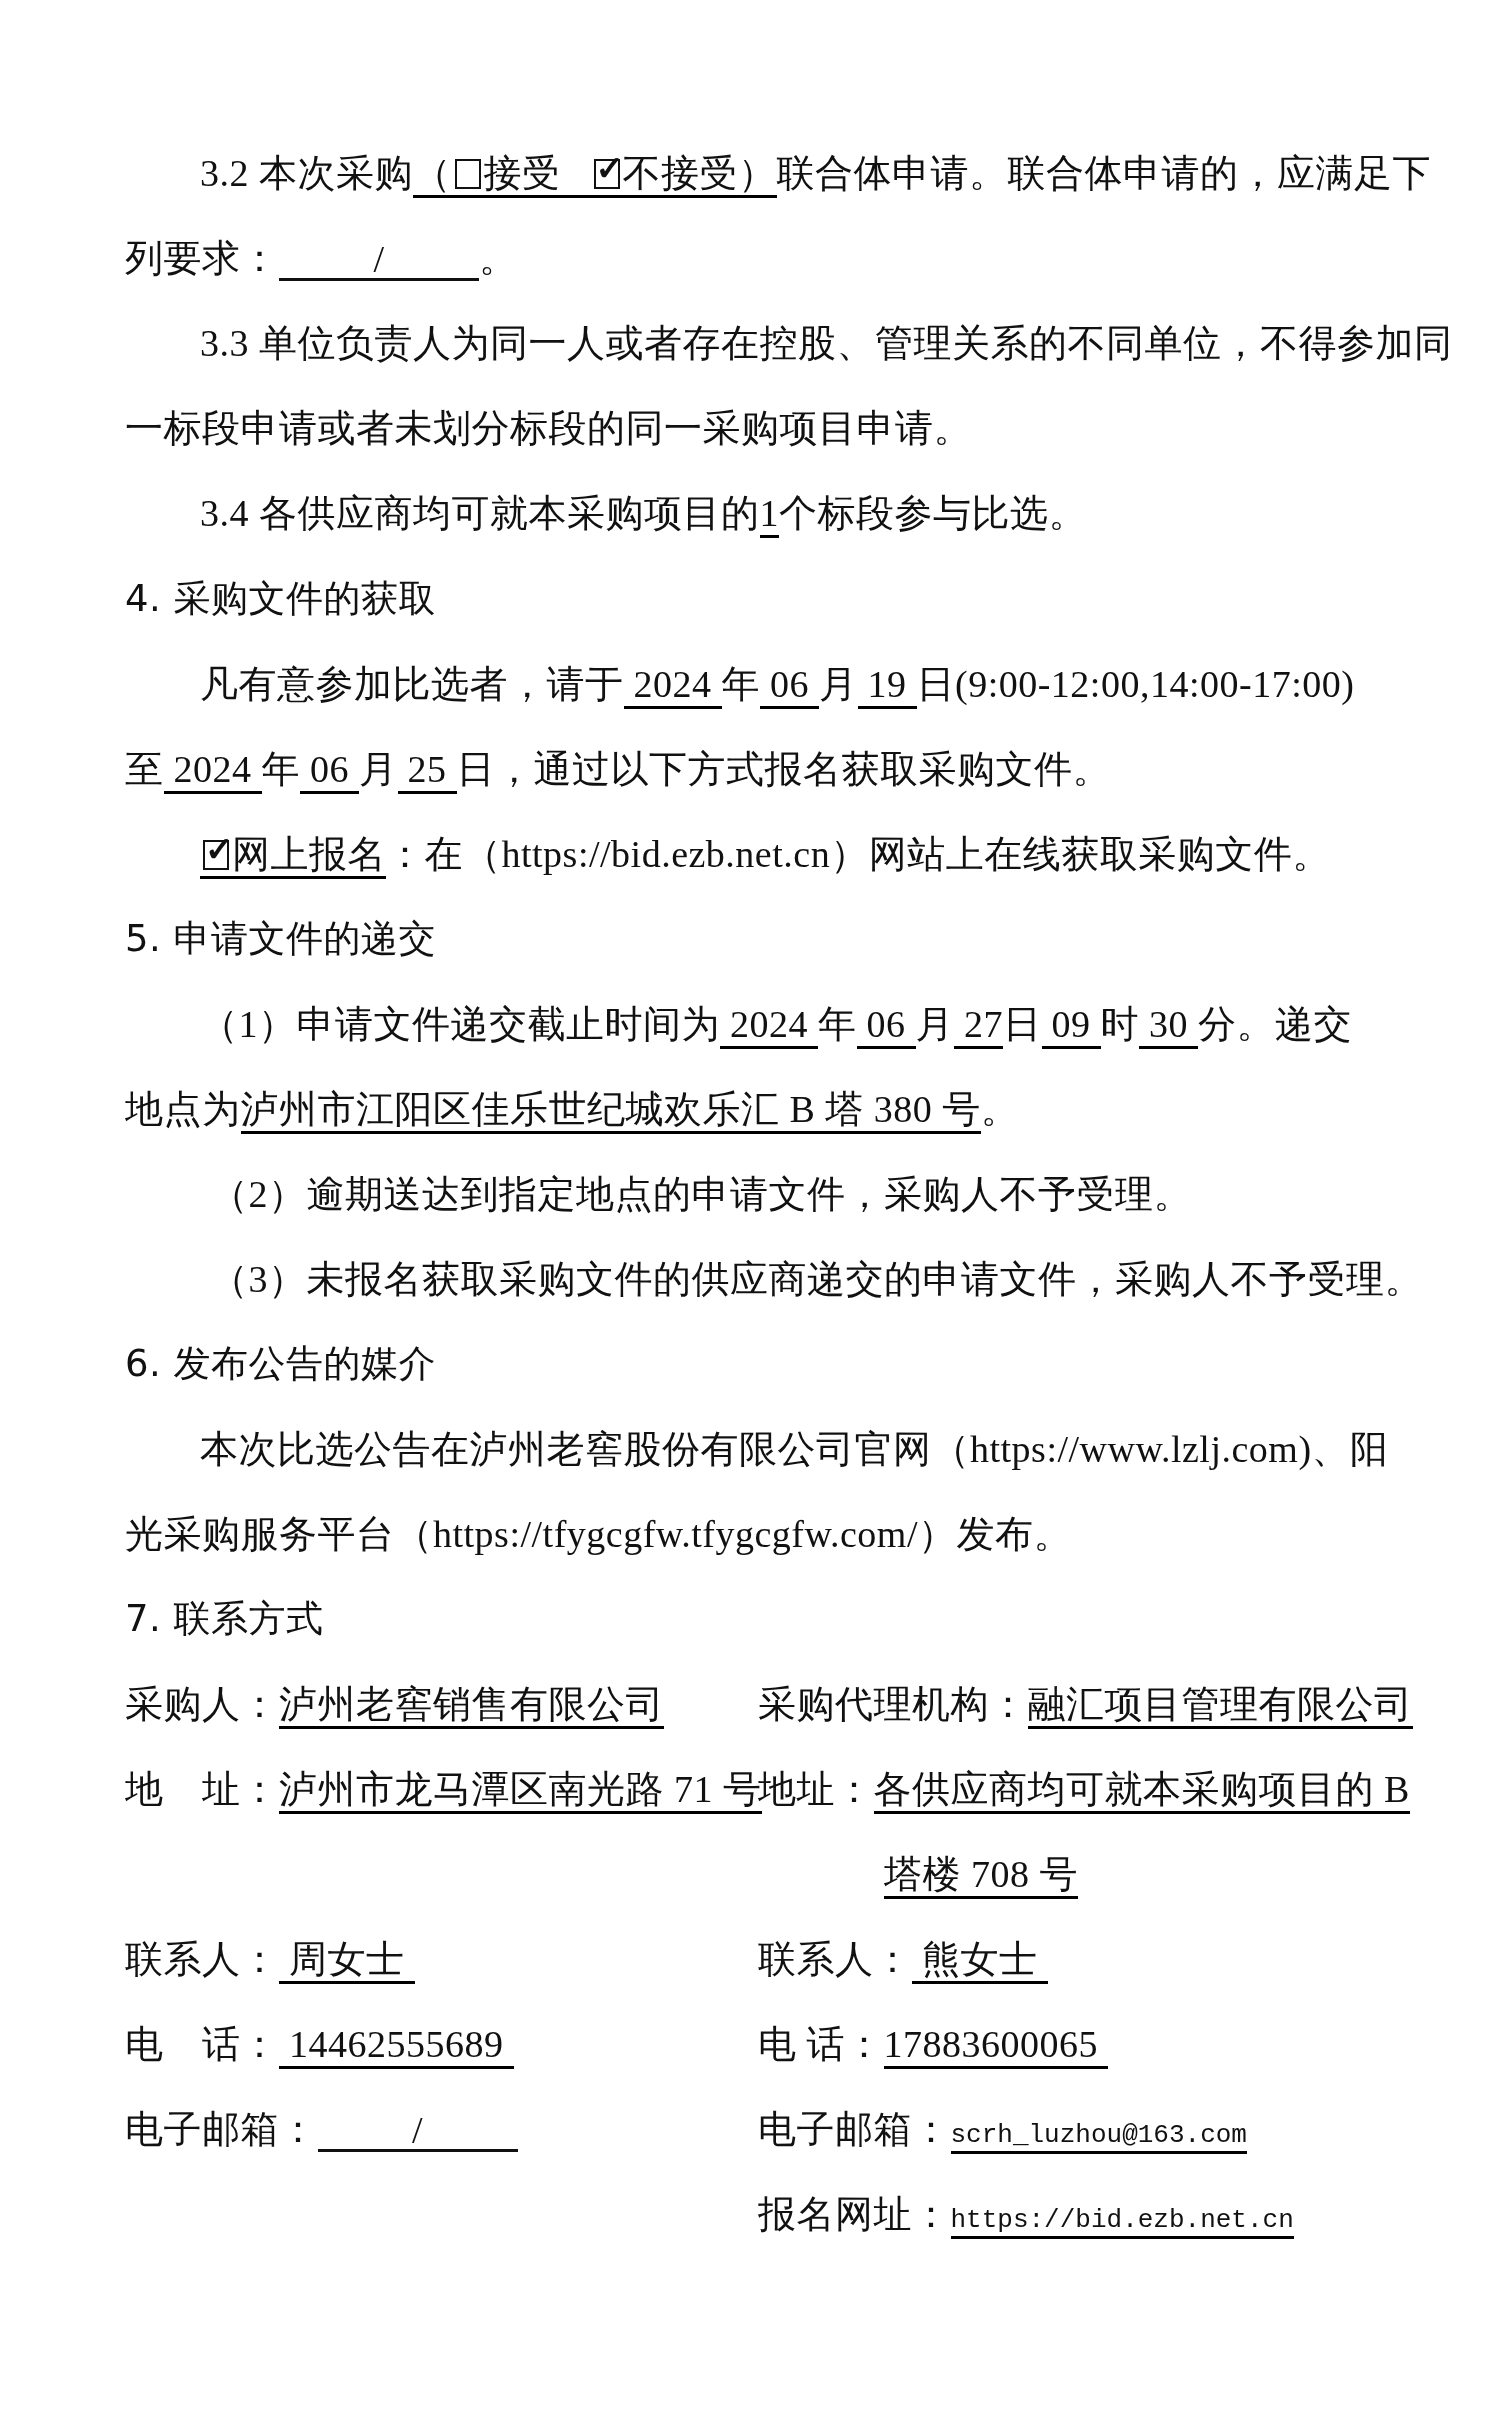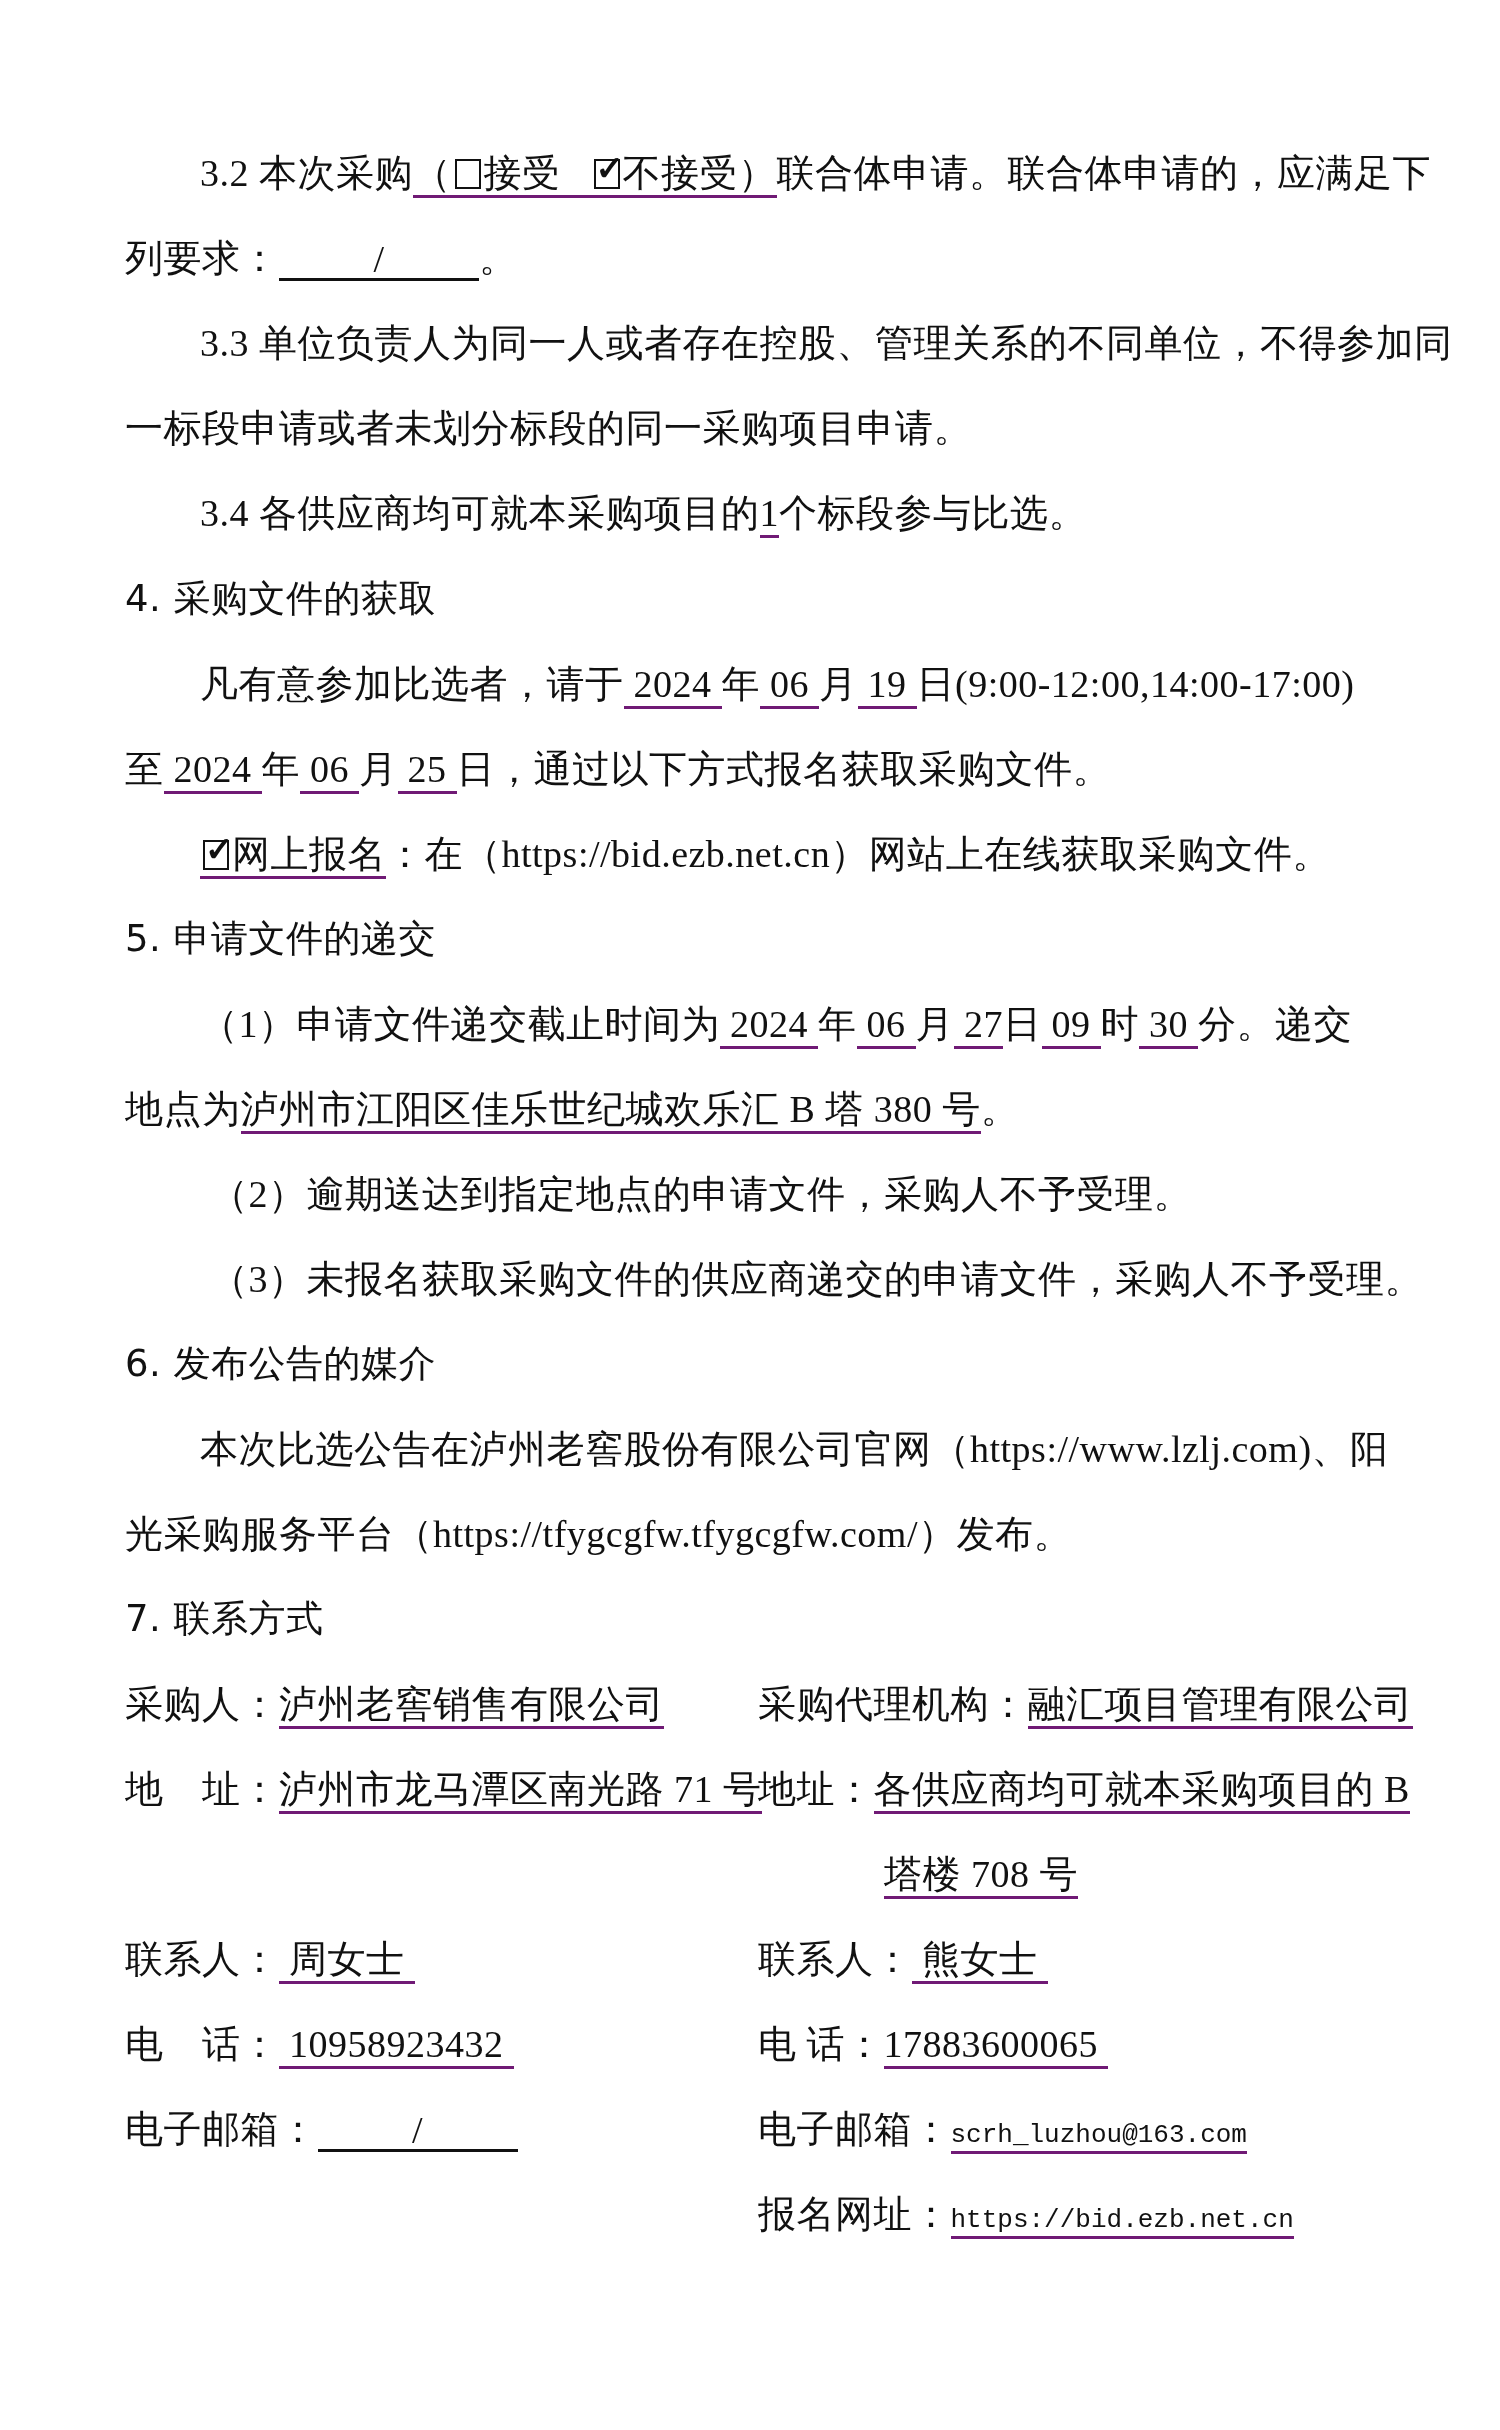--- a/index.html
+++ b/index.html
@@ -2,21 +2,21 @@
 <html><head>
 <meta charset="utf-8">
 <style>
   html, body { margin: 0; padding: 0; background: #ffffff; }
   body { width: 1500px; height: 2430px; position: relative; overflow: hidden;
          font-family: "Liberation Serif", "DejaVu Serif", serif; color: #111; }
   .line { position: absolute; left: 0; white-space: nowrap; font-size: 38px; line-height: 46px; letter-spacing: 0.5px; }
   .ind { left: 200px; }
   .noind { left: 125px; }
   .h { font-weight: normal; font-family: "DejaVu Sans", "Liberation Sans", sans-serif; font-size: 37px; text-align: right; }
-  .u { border-bottom: 3px solid #701a75; padding-bottom: 1px; }
+  .u { border-bottom: 3px solid #000000; padding-bottom: 1px; }
   .blank { display: inline-block; border-bottom: 3px solid #111; text-align: center; height: 42px; vertical-align: bottom; }
   .mono { font-family: "Liberation Mono", "DejaVu Sans Mono", monospace; font-size: 26px; letter-spacing: 0; }
   .box { display: inline-block; width: 26px; height: 30px; border: 2px solid #111; vertical-align: -3px; margin: 0 3px; position: relative; box-sizing: border-box; }
   .box.checked::after { content: "✓"; position: absolute; left: 0px; top: -12px; font-size: 34px; font-weight: bold; line-height: 40px; }
   .col-r { left: 758px; }
   .col-r2 { left: 852px; margin-left: 32px; }
 </style>
 </head>
 <body>
 
@@ -80,21 +80,21 @@
 </div>
 
 <div class="line noind" style="top:1936px">
   <span>联系人：</span><span class="u" style="white-space:pre"> 周女士 </span>
 </div>
 <div class="line col-r" style="top:1936px">
   <span>联系人：</span><span class="u" style="white-space:pre"> 熊女士 </span>
 </div>
 
 <div class="line noind" style="top:2021px">
-  <span>电　话：</span><span class="u" style="white-space:pre"> 10958923432 </span>
+  <span>电　话：</span><span class="u" style="white-space:pre"> 14462555689 </span>
 </div>
 <div class="line col-r" style="top:2021px">
   <span>电 话：</span><span class="u" style="white-space:pre">17883600065 </span>
 </div>
 
 <div class="line noind" style="top:2106px">
   <span>电子邮箱：</span><span class="blank" style="width:200px">/</span>
 </div>
 <div class="line col-r" style="top:2106px">
   <span>电子邮箱：</span><span class="u mono">scrh_luzhou@163.com</span>

